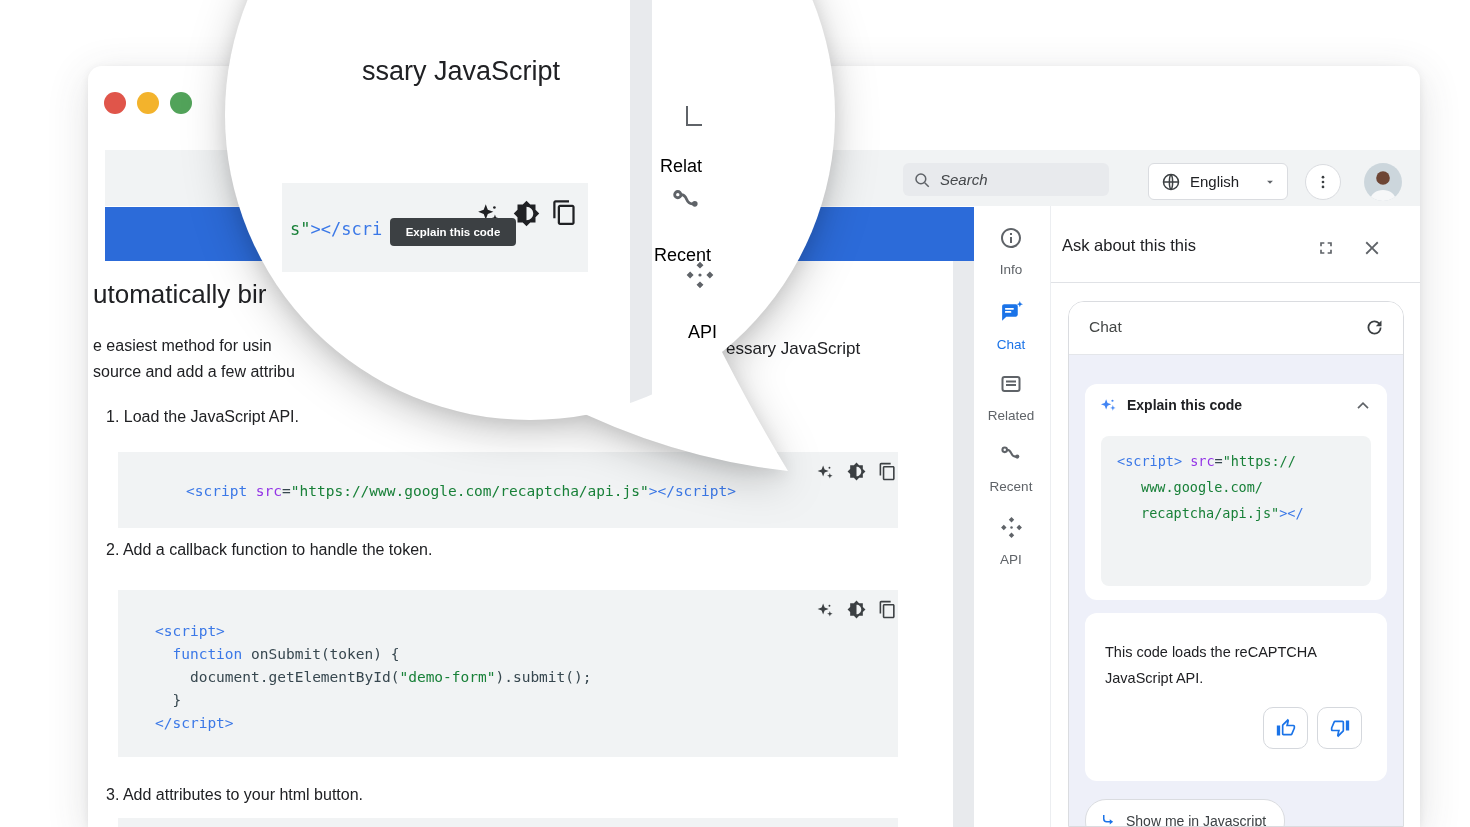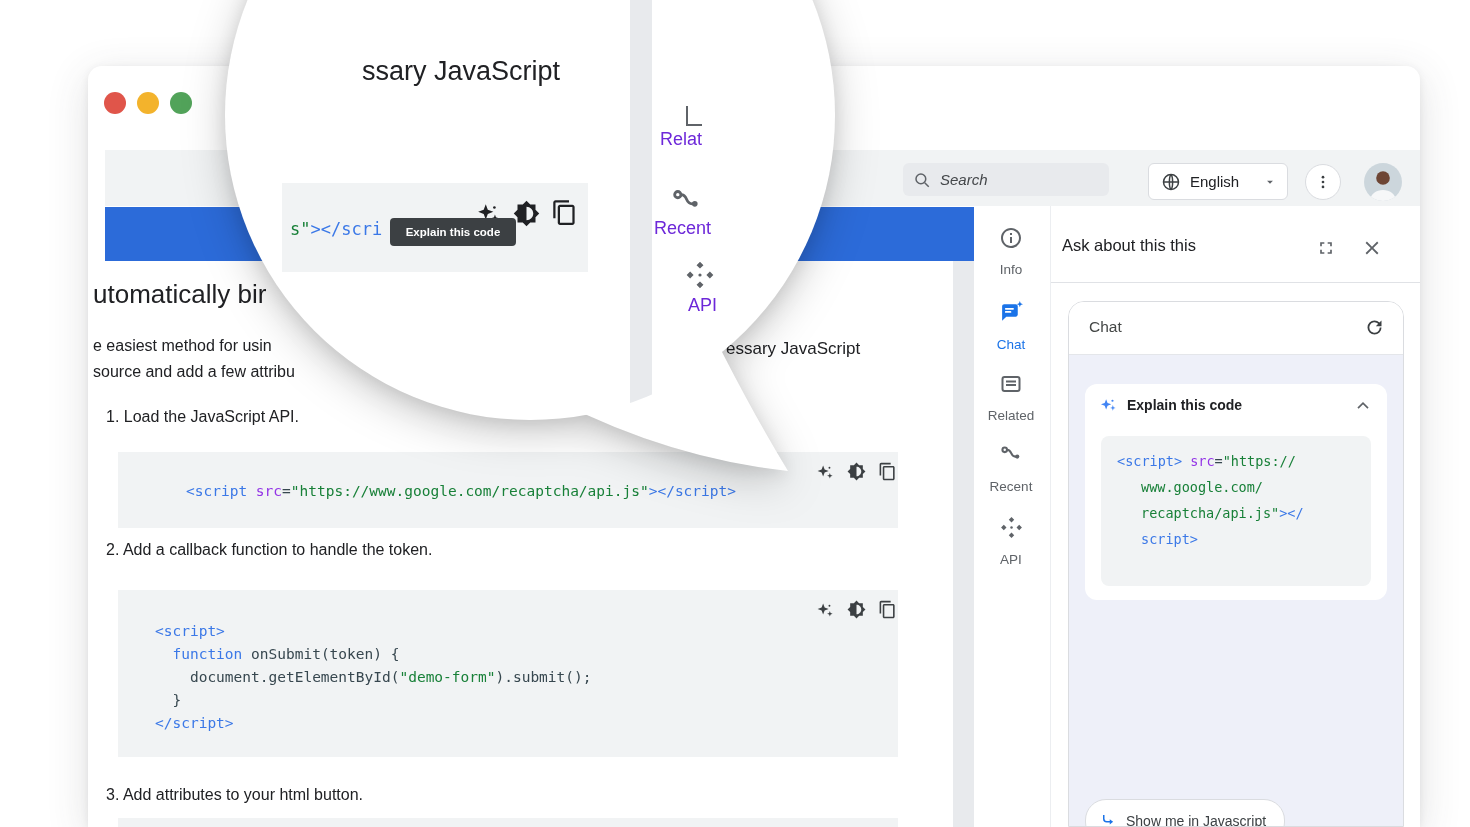--- a/index.html
+++ b/index.html
@@ -75,21 +75,21 @@
   .lensg{position:absolute;left:0;top:0;width:1470px;height:827px;pointer-events:none;
          filter:drop-shadow(0 12px 22px rgba(0,0,0,.20)) drop-shadow(0 4px 8px rgba(0,0,0,.10));}
   .lens{position:absolute;left:225px;top:-190px;width:610px;height:610px;border-radius:50%;
         background:#fff;overflow:hidden;}
   .lens .mh{position:absolute;left:137px;top:246px;font-size:27px;color:#202124;white-space:nowrap;}
   .mblock{position:absolute;left:57px;top:373px;width:306px;height:89px;background:#f1f3f4;}
   .mfrag{position:absolute;left:65px;top:409px;font-size:17px;white-space:pre;}
   .mtip{position:absolute;left:165px;top:408px;width:126px;height:28px;background:#3c4043;border-radius:4px;
         color:#fff;font-size:11.5px;font-weight:bold;line-height:28px;text-align:center;}
   .mstrip{position:absolute;left:405px;top:140px;width:22px;height:470px;background:#e8eaed;}
-  .mrail{position:absolute;color:#6d28d9;font-size:18px;white-space:nowrap;}
+  .mrail{position:absolute;color:#000000;font-size:18px;white-space:nowrap;margin-top:27px;}
   .mic{position:absolute;color:#5f6368;}
   .lpart{position:absolute;left:461px;top:296px;width:14px;height:18px;
          border-left:2.5px solid #5f6368;border-bottom:2.5px solid #5f6368;}
 </style>
 </head>
 <body>
 
 <div class="stage">
 
   <div class="abs window"></div>
@@ -273,24 +273,36 @@
       <span class="et">Explain this code</span>
       <span class="pbtn" style="position:absolute;right:14px;top:12px;">
         <svg width="20" height="20" viewBox="0 0 24 24" fill="none" stroke="currentColor" stroke-width="2">
           <path d="M6 14.5l6-6 6 6"></path>
         </svg>
       </span>
       <div class="pcode mono">
           <div class="code-line"><span class="tk-tag">&lt;script&gt;</span><span class="tk-plain"> </span><span class="tk-attr">src</span><span class="tk-plain">=</span><span class="tk-str">"https://</span></div>
           <div class="code-line"><span class="tk-str">www.google.com/</span></div>
           <div class="code-line"><span class="tk-str">recaptcha/api.js"</span><span class="tk-tag">&gt;&lt;/</span></div>
-          <div class="code-line"><span class="tk-tag">script&gt;</span></div>
         </div>
     </div>
 
+    <div class="minicard cardB">
+      <div class="ans">This code loads the reCAPTCHA JavaScript API.</div>
+      <div class="tbtn" style="left:178px;">
+        <svg width="20" height="20" viewBox="0 0 24 24" fill="currentColor">
+          <path d="M9 21h9c.83 0 1.54-.5 1.84-1.22l3.02-7.05c.09-.23.14-.47.14-.73v-2c0-1.1-.9-2-2-2h-6.31l.95-4.57.03-.32c0-.41-.17-.79-.44-1.06L14.17 1 7.58 7.59C7.22 7.95 7 8.45 7 9v10c0 1.1.9 2 2 2zM9 9l4.34-4.34L12 10h9v2l-3 7H9V9zM1 9h4v12H1z"></path>
+        </svg>
+      </div>
+      <div class="tbtn" style="left:232px;">
+        <svg width="20" height="20" viewBox="0 0 24 24" fill="currentColor" transform="rotate(180)">
+          <path d="M9 21h9c.83 0 1.54-.5 1.84-1.22l3.02-7.05c.09-.23.14-.47.14-.73v-2c0-1.1-.9-2-2-2h-6.31l.95-4.57.03-.32c0-.41-.17-.79-.44-1.06L14.17 1 7.58 7.59C7.22 7.95 7 8.45 7 9v10c0 1.1.9 2 2 2zM9 9l4.34-4.34L12 10h9v2l-3 7H9V9zM1 9h4v12H1z"></path>
+        </svg>
+      </div>
+    </div>
 
     <div class="chip">
       <span>
         <svg width="18" height="18" viewBox="0 0 24 24" fill="none" stroke="#1a73e8" stroke-width="2">
           <path d="M5 4v5a4 4 0 0 0 4 4h6"></path>
           <path d="M13 9.5l4.5 3.5-4.5 3.5" fill="#1a73e8" stroke="none"></path>
         </svg>
       </span>
       <span class="cl">Show me in Javascript</span>
     </div>

